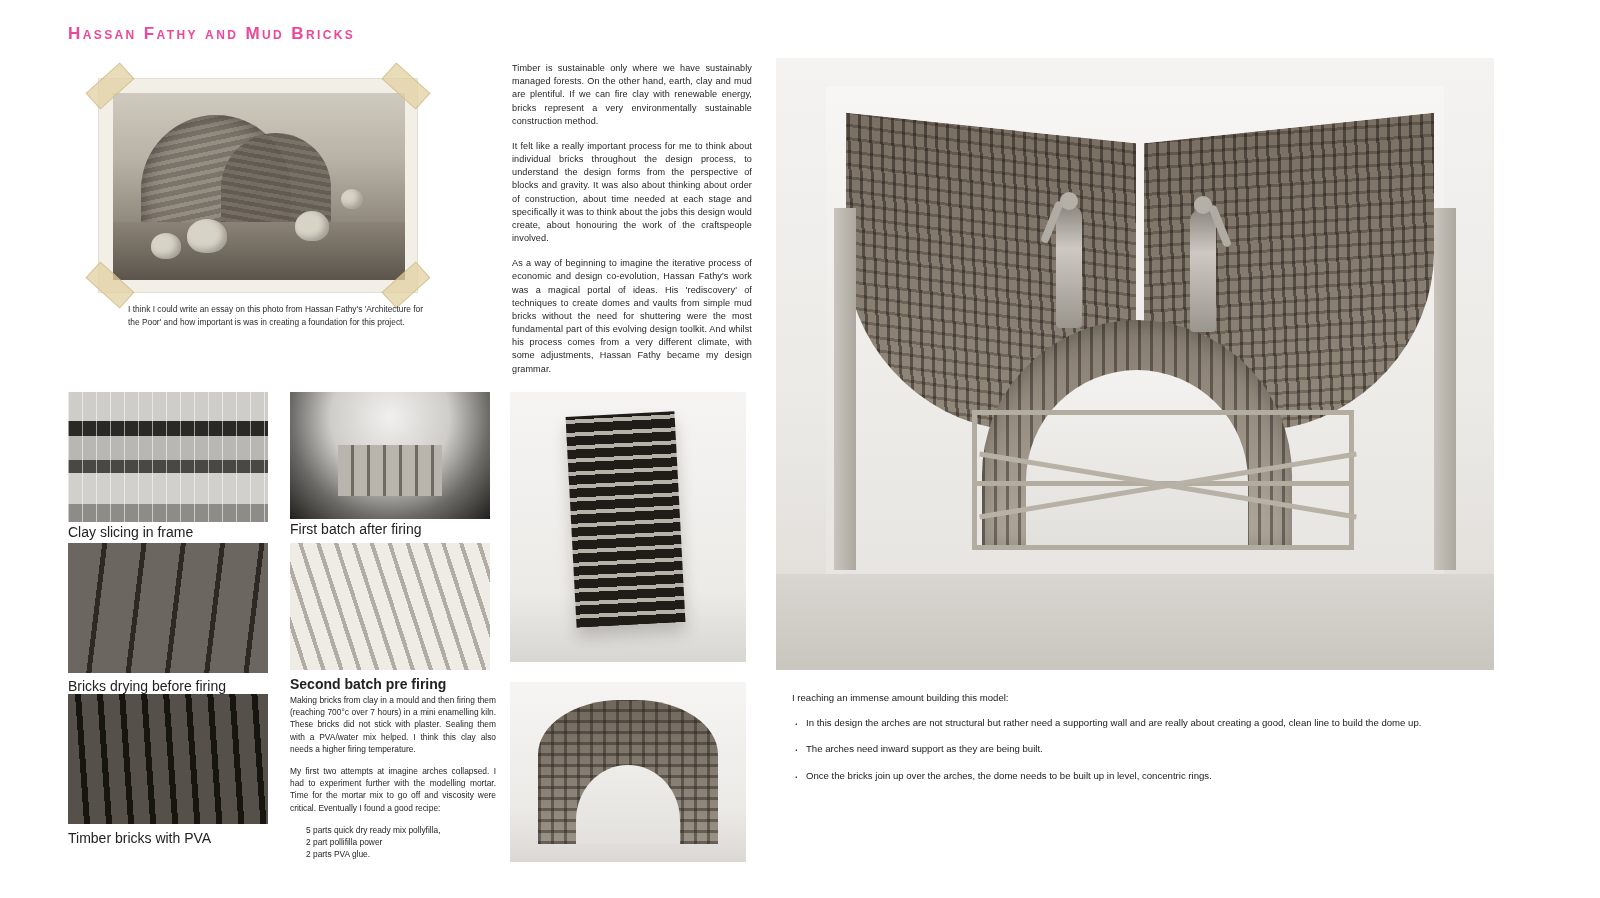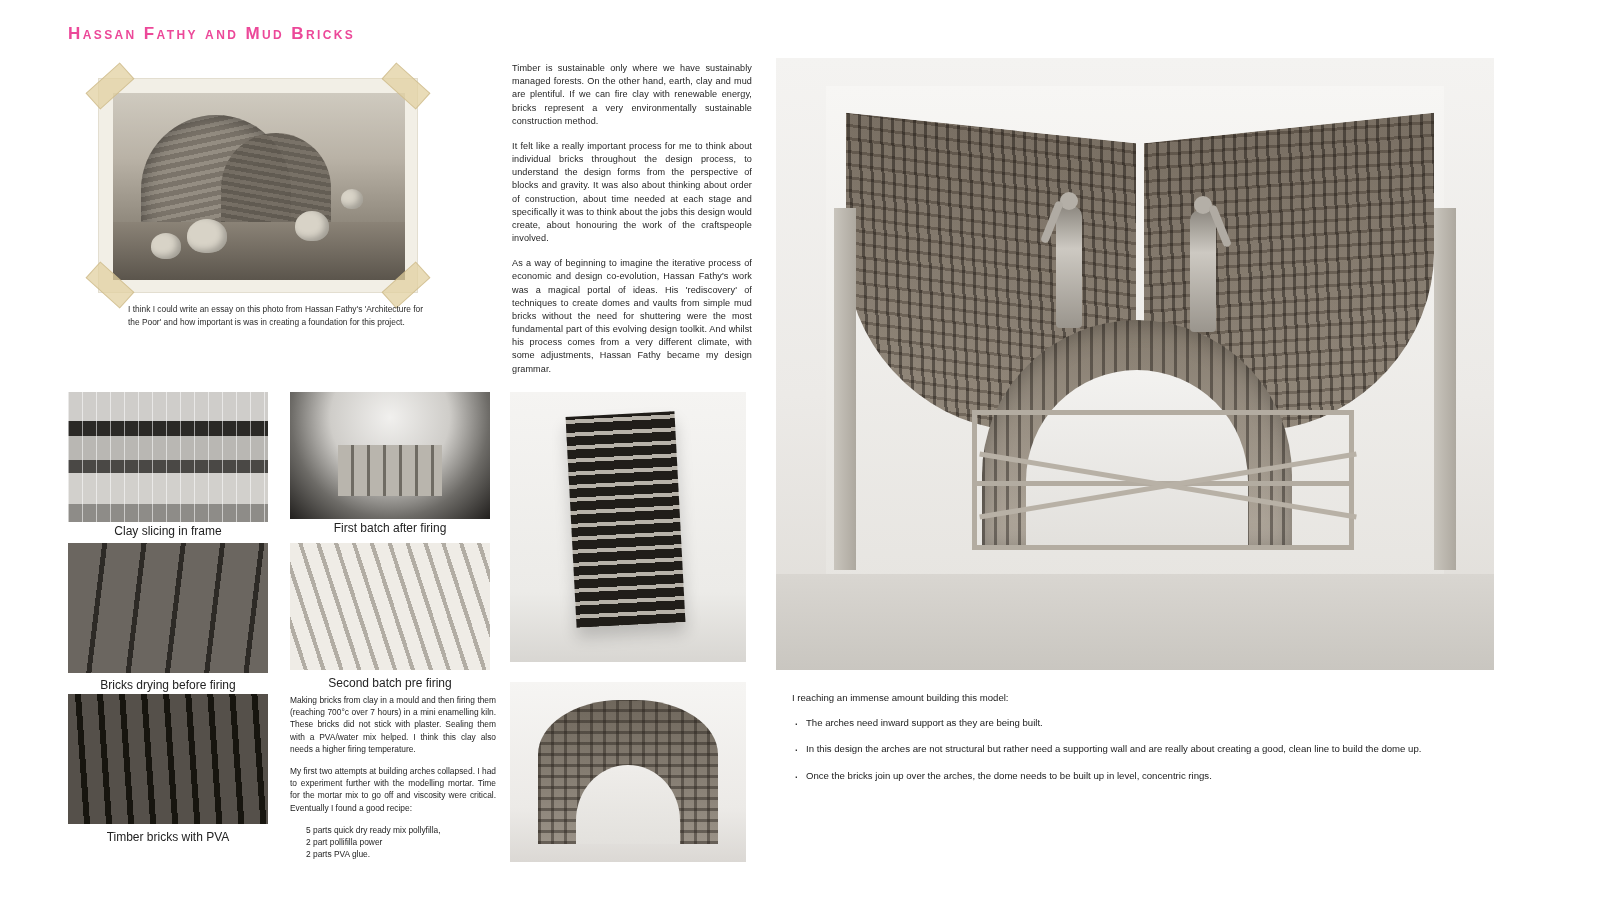--- a/index.html
+++ b/index.html
@@ -202,23 +202,23 @@
   .mp-figure.a .arm { left: -8px; transform: rotate(22deg); }
   .mp-figure.b .arm { right: -8px; transform: rotate(-22deg); }
 
   
   .tile {
     position: absolute;
     overflow: hidden;
   }
   .tile-cap {
     position: absolute;
-    font-size: 12px;
+    font-size: 14px;
     color: #222;
-    text-align: center;
+    text-align: left;
   }
 
   
   .img-clayslice {
     width: 100%; height: 100%;
     background:
       repeating-linear-gradient(90deg, rgba(255,255,255,.55) 0 1px, rgba(255,255,255,0) 1px 14px),
       linear-gradient(to bottom, #cfcdca 0 22%, #2b2926 22% 34%, #b9b7b3 34% 52%, #4a4845 52% 62%, #d2d0cc 62% 86%, #8e8c88 86% 100%);
   }
   .img-kiln {
@@ -392,25 +392,25 @@
   <div class="tile" style="left:290px; top:392px; width:200px; height:127px;">
     <div class="img-kiln">
       <div class="stack"></div>
     </div>
   </div>
   <div class="tile-cap" style="left:290px; top:521px; width:200px;">First batch after firing</div>
 
   <div class="tile" style="left:290px; top:543px; width:200px; height:127px;">
     <div class="img-secondbatch"></div>
   </div>
-  <div class="tile-cap" style="left:290px; top:676px; width:200px;">Second batch pre firing</div>
+  <div class="tile-cap" style="left:290px; top:676px; width:200px;font-weight:bold;">Second batch pre firing</div>
 
   <div class="smallcol" style="left:290px; top:694px;">
     <p>Making bricks from clay in a mould and then firing them (reaching 700°c over 7 hours) in a mini enamelling kiln. These bricks did not stick with plaster. Sealing them with a PVA/water mix helped. I think this clay also needs a higher firing temperature.</p>
-    <p>My first two attempts at building arches collapsed. I had to experiment further with the modelling mortar. Time for the mortar mix to go off and viscosity were critical. Eventually I found a good recipe:</p>
+    <p>My first two attempts at imagine arches collapsed. I had to experiment further with the modelling mortar. Time for the mortar mix to go off and viscosity were critical. Eventually I found a good recipe:</p>
     <div class="recipe">
       <div>5 parts quick dry ready mix pollyfilla,</div>
       <div>2 part pollifilla power</div>
       <div>2 parts PVA glue.</div>
     </div>
   </div>
 
   <div class="tile" style="left:510px; top:392px; width:236px; height:270px;">
     <div class="img-testdome">
       <div class="bricks"></div>
@@ -420,18 +420,18 @@
 
   <div class="tile" style="left:510px; top:682px; width:236px; height:180px;">
     <div class="img-domesec">
       <div class="vault"></div>
       <div class="hole"></div>
     </div>
   </div>
 
   <div class="learn">
     <div class="learn-head">I reaching an immense amount building this model:</div>
+    <div class="learn-item">In this design the arches are not structural but rather need a supporting wall and are really about creating a good, clean line to build the dome up.</div>
     <div class="learn-item">The arches need inward support as they are being built.</div>
-    <div class="learn-item">In this design the arches are not structural but rather need a supporting wall and are really about creating a good, clean line to build the dome up.</div>
     <div class="learn-item">Once the bricks join up over the arches, the dome needs to be built up in level, concentric rings.</div>
   </div>
 
 </div>
 
 </body></html>

